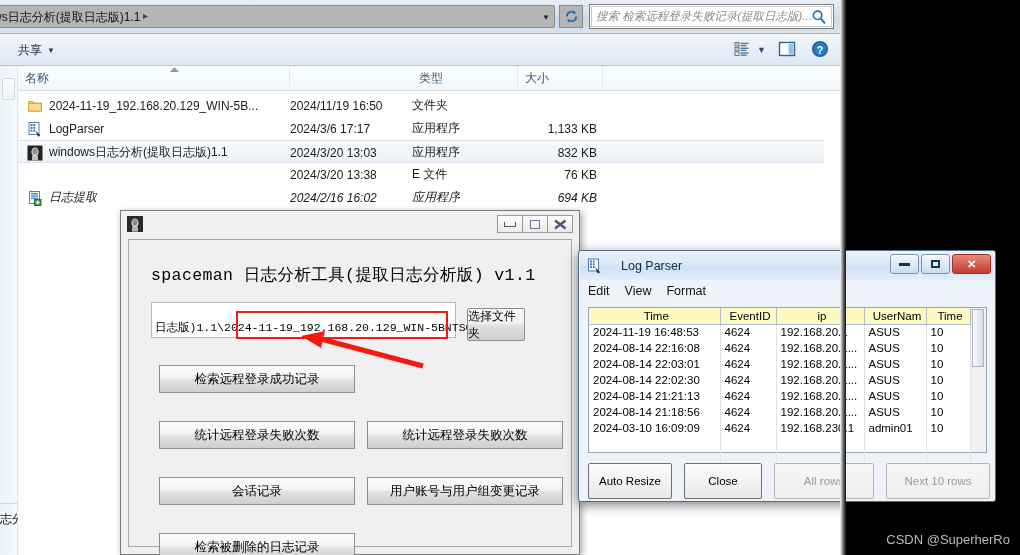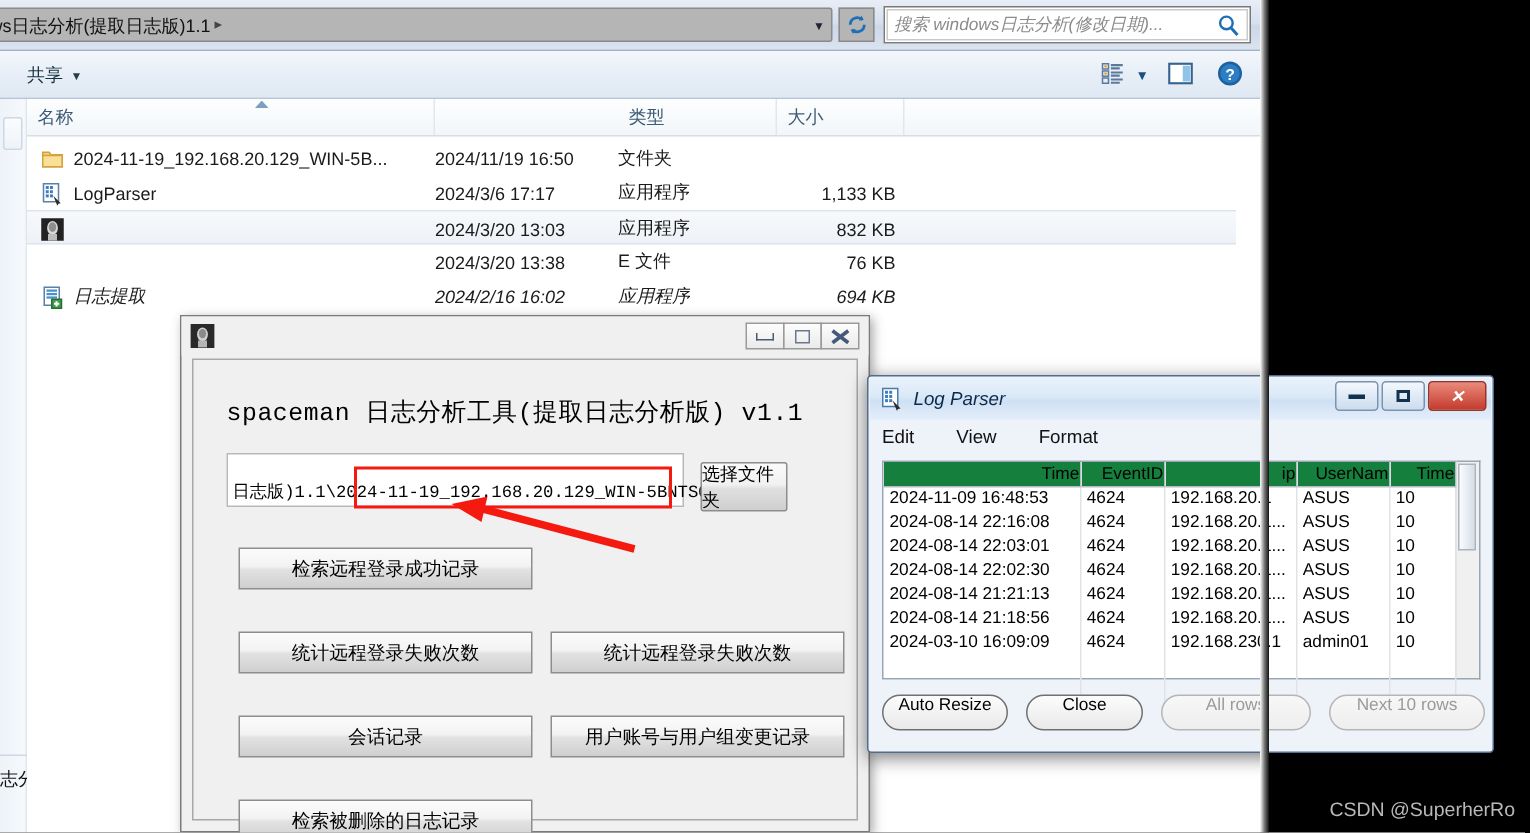--- a/index.html
+++ b/index.html
@@ -148,61 +148,61 @@
 
   
   #lp{
     position:absolute; left:578px; top:250px; width:418px; height:252px;
     background:#eef3fa; border:1px solid #4f6d8e; border-radius:3px;
     box-shadow:0 3px 12px rgba(0,0,0,.5);
   }
   #lp-title{
     position:absolute; left:1px; top:1px; right:1px; height:28px;
     background:linear-gradient(to bottom,#eaf2fb 0%,#d9e8f7 45%,#cfe0f3 55%,#e4eefb 100%);
-    border-radius:2px 2px 0 0; display:flex; align-items:center; padding-left:7px; gap:6px;font-style:italic;
+    border-radius:2px 2px 0 0; display:flex; align-items:center; padding-left:7px; gap:18px;
   }
   #lp-title .lp-ico{ width:16px; height:16px; position:relative; flex:none; }
   #lp-title .lp-txt{ font-size:12.5px; color:#0b2a4a; }
   .lp-wbtns{ position:absolute; right:3px; top:2px; display:flex; gap:2px; }
   .lp-wb{
     width:29px; height:20px; border:1px solid #7c93ad; border-radius:3px;
     background:linear-gradient(to bottom,#f3f8fd,#ccdcee);
     display:flex; align-items:center; justify-content:center; font-size:11px; color:#12334f;
   }
   .lp-wb.close{ width:39px; background:linear-gradient(to bottom,#ea8a7c,#c33b2c); border-color:#9e3125; color:#fff; font-weight:bold; }
   #lp-menu{
     position:absolute; left:1px; top:29px; right:1px; height:21px;
-    background:#eef3fa; display:flex; align-items:center; padding-left:8px; gap:28px;
+    background:#eef3fa; display:flex; align-items:center; padding-left:8px; gap:15px;
   }
   #lp-menu span{ font-size:12.5px; color:#111; }
   #lp-grid{
     position:absolute; left:9px; top:56px; width:383px; height:146px;
     background:#fff; border:1px solid #9aa6b3;
   }
   #lp-grid table{ border-collapse:collapse; width:100%; table-layout:fixed; font-size:11.5px; }
   #lp-grid th{
-    background:#15803d; color:#000; font-weight:normal; text-align:right;
+    background:#fef9c3; color:#000; font-weight:normal; text-align:center;
     border-right:1px solid #b3bcc6; border-bottom:1px solid #b3bcc6;
     padding:1px 0 1px 4px; height:16px; white-space:nowrap; overflow:hidden;
   }
   #lp-grid td{
     border-right:1px solid #dfe3e8; padding:0 0 0 4px; height:16px;
     white-space:nowrap; overflow:hidden; color:#000;
   }
   .lp-vscroll{
     position:absolute; left:392px; top:56px; width:16px; height:146px;
     background:#f0f0f0; border:1px solid #9aa6b3; border-left:none;
   }
   .lp-thumb{ position:absolute; left:1px; top:1px; width:12px; height:58px;
     background:linear-gradient(to right,#fbfcfd,#d4dde6); border:1px solid #a9b4c0; }
   .lp-bottom{ position:absolute; left:9px; top:212px; display:flex; gap:12px; }
   .lpbtn{
-    height:24px; border:1px solid #707070; border-radius:12px;
+    height:36px; border:1px solid #707070; border-radius:2px;
     background:linear-gradient(to bottom,#fcfcfc,#e9e9e9);
-    display:flex; align-items:flex-start; justify-content:center; font-size:11.5px; color:#000; padding:0 10px;
+    display:flex; align-items:center; justify-content:center; font-size:11.5px; color:#000; padding:0 10px;
   }
   .lpbtn.w1{ width:84px; } .lpbtn.w2{ width:78px; } .lpbtn.w3{ width:100px; } .lpbtn.w4{ width:104px; }
   .lpbtn.dis{ color:#9a9a9a; border-color:#b5b5b5; background:linear-gradient(to bottom,#f7f7f7,#eeeeee); }
 
   
   #wm{ position:absolute; right:10px; bottom:8px; font-size:13px; color:#b9b9b9; }
   #wm-bar{ position:absolute; left:840px; top:0; width:6px; height:555px;
     background:linear-gradient(to right,#ffffff,#777,#111); }
 </style>
 </head>
@@ -218,21 +218,21 @@
     </div>
     <div class="addr-refresh">
       <svg width="15" height="15" viewBox="0 0 16 16" aria-hidden="true">
         <path d="M3 8a5 5 0 0 1 8.6-3.5M13 8a5 5 0 0 1-8.6 3.5" fill="none" stroke="#1d6fb8" stroke-width="2"></path>
         <path d="M11 1.5l1.6 3.2-3.4.2z" fill="#1d6fb8"></path>
         <path d="M5 14.5l-1.6-3.2 3.4-.2z" fill="#1d6fb8"></path>
       </svg>
     </div>
     <div class="searchbox">
       <div class="sb-inner">
-        <span class="search-ph">搜索 windows日志分析(修改日期)...</span>
+        <span class="search-ph">搜索 检索远程登录失败记录(提取日志版)...</span>
         <span class="search-ico">
           <svg width="16" height="16" viewBox="0 0 16 16" aria-hidden="true">
             <circle cx="6.6" cy="6.3" r="4.2" fill="none" stroke="#1d6fb8" stroke-width="1.6"></circle>
             <line x1="9.8" y1="9.6" x2="14" y2="14.3" stroke="#1d6fb8" stroke-width="2"></line>
           </svg>
         </span>
       </div>
     </div>
   </div>
 
@@ -342,20 +342,21 @@
     <div class="frow sel" style="top:48px;">
       <div class="fcell fname">
         <span class="ficon">
           <svg width="16" height="16" viewBox="0 0 16 16" aria-hidden="true">
             <rect x="0.5" y="0.5" width="15" height="15" fill="#222"></rect>
             <ellipse cx="8" cy="7" rx="3.6" ry="4.6" fill="#d8d8d8"></ellipse>
             <ellipse cx="8" cy="6.4" rx="2.5" ry="3.2" fill="#8f8f8f"></ellipse>
             <rect x="5" y="11" width="6" height="4.4" fill="#bdbdbd"></rect>
           </svg>
         </span>
+        <span>windows日志分析(提取日志版)1.1</span>
       </div>
       <div class="fcell fdate">2024/3/20 13:03</div>
       <div class="fcell ftype">应用程序</div>
       <div class="fcell fsize">832 KB</div>
     </div>
 
     <div class="frow" style="top:71px;">
       <div class="fcell fdate">2024/3/20 13:38</div>
       <div class="fcell ftype">E 文件</div>
       <div class="fcell fsize">76 KB</div>
@@ -496,21 +497,21 @@
         <tr>
           <th>Time</th>
           <th>EventID</th>
           <th>ip</th>
           <th>UserNam</th>
           <th>Time</th>
         </tr>
       </thead>
       <tbody>
         <tr>
-            <td>2024-11-09 16:48:53</td>
+            <td>2024-11-19 16:48:53</td>
             <td>4624</td>
             <td>192.168.20.1</td>
             <td>ASUS</td>
             <td>10</td>
           </tr>
         <tr>
             <td>2024-08-14 22:16:08</td>
             <td>4624</td>
             <td>192.168.20.1...</td>
             <td>ASUS</td>

